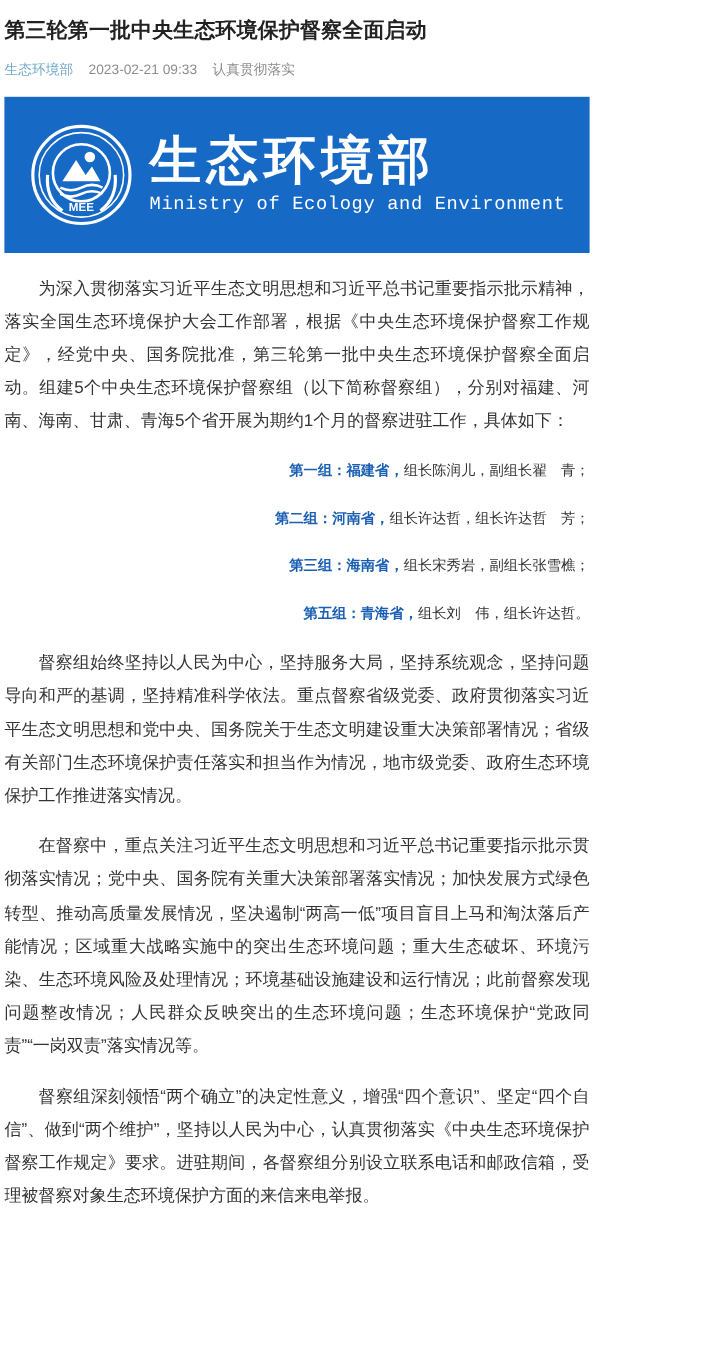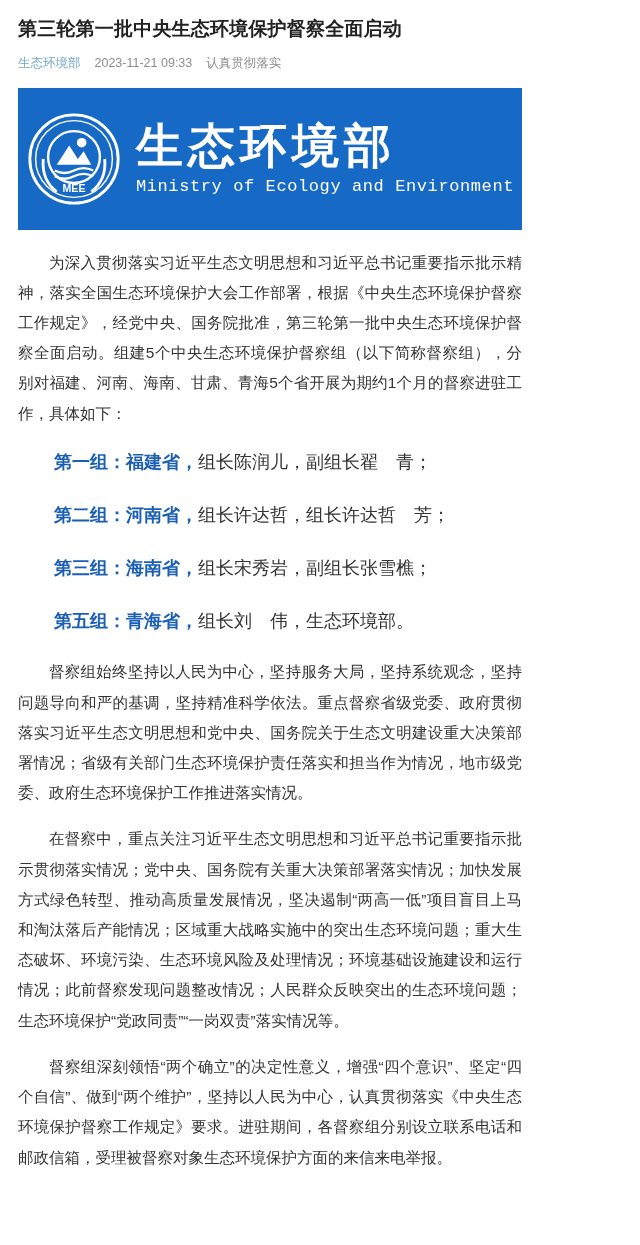--- a/index.html
+++ b/index.html
@@ -9,21 +9,21 @@
   }
   body {
     width: 640px;
     font-family: "Liberation Sans", sans-serif;
     color: #333333;
     -webkit-font-smoothing: antialiased;
   }
   .page {
     width: 540px;
     box-sizing: border-box;
-    padding: 0 18px;
+    padding: 0 4px;
   }
   .article-title {
     font-size: 19px;
     font-weight: bold;
     color: #222222;
     line-height: 1.4;
     margin: 16px 0 12px 0;
     letter-spacing: 0.2px;
   }
   .meta-row {
@@ -80,25 +80,26 @@
     margin: 0 0 16px 0;
     text-indent: 2em;
     text-align: justify;
   }
   .group-list {
     margin: 0 0 10px 0;
     padding: 0;
     list-style: none;
   }
   .group-item {
-    font-size: 18px;
+    font-size: 13px;
     line-height: 1.95;
     margin: 0 0 18px 0;
     text-indent: 2em;
     color: #333333;
+    text-align: right;
   }
   .group-label {
     color: #1a5fb4;
     font-weight: bold;
   }
   .group-prov {
     color: #1a5fb4;
     font-weight: bold;
   }
   .group-rest {
@@ -107,21 +108,21 @@
 </style>
 </head>
 <body>
 
 <div class="page">
 
   <h1 class="article-title">第三轮第一批中央生态环境保护督察全面启动</h1>
 
   <div class="meta-row">
     <span class="meta-source">生态环境部</span>
-    <span class="meta-date">2023-11-21 09:33</span>
+    <span class="meta-date">2023-02-21 09:33</span>
     <span class="meta-loc">认真贯彻落实</span>
   </div>
 
   <div class="banner">
     <span class="banner-emblem">
       <svg viewBox="0 0 100 100" width="96" height="96" aria-hidden="true">
         <circle cx="50" cy="50" r="46" fill="none" stroke="#ffffff" stroke-width="3"></circle>
         <circle cx="50" cy="50" r="40" fill="none" stroke="#ffffff" stroke-width="1.5"></circle>
         <circle cx="50" cy="48" r="27" fill="none" stroke="#ffffff" stroke-width="2.5"></circle>
         <path d="M32 56 L45 36 L54 50 L60 42 L68 56 Z" fill="#ffffff"></path>
@@ -145,21 +146,21 @@
     <li class="group-item">
       <span class="group-label">第一组：</span><span class="group-prov">福建省，</span><span class="group-rest">组长陈润儿，副组长翟　青；</span>
     </li>
     <li class="group-item">
       <span class="group-label">第二组：</span><span class="group-prov">河南省，</span><span class="group-rest">组长许达哲，组长许达哲　芳；</span>
     </li>
     <li class="group-item">
       <span class="group-label">第三组：</span><span class="group-prov">海南省，</span><span class="group-rest">组长宋秀岩，副组长张雪樵；</span>
     </li>
     <li class="group-item">
-      <span class="group-label">第五组：</span><span class="group-prov">青海省，</span><span class="group-rest">组长刘　伟，生态环境部。</span>
+      <span class="group-label">第五组：</span><span class="group-prov">青海省，</span><span class="group-rest">组长刘　伟，组长许达哲。</span>
     </li>
   </ul>
 
   <p class="body-para">督察组始终坚持以人民为中心，坚持服务大局，坚持系统观念，坚持问题导向和严的基调，坚持精准科学依法。重点督察省级党委、政府贯彻落实习近平生态文明思想和党中央、国务院关于生态文明建设重大决策部署情况；省级有关部门生态环境保护责任落实和担当作为情况，地市级党委、政府生态环境保护工作推进落实情况。</p>
   <p class="body-para">在督察中，重点关注习近平生态文明思想和习近平总书记重要指示批示贯彻落实情况；党中央、国务院有关重大决策部署落实情况；加快发展方式绿色转型、推动高质量发展情况，坚决遏制“两高一低”项目盲目上马和淘汰落后产能情况；区域重大战略实施中的突出生态环境问题；重大生态破坏、环境污染、生态环境风险及处理情况；环境基础设施建设和运行情况；此前督察发现问题整改情况；人民群众反映突出的生态环境问题；生态环境保护“党政同责”“一岗双责”落实情况等。</p>
   <p class="body-para">督察组深刻领悟“两个确立”的决定性意义，增强“四个意识”、坚定“四个自信”、做到“两个维护”，坚持以人民为中心，认真贯彻落实《中央生态环境保护督察工作规定》要求。进驻期间，各督察组分别设立联系电话和邮政信箱，受理被督察对象生态环境保护方面的来信来电举报。</p>
 
 </div>
 
 </body></html>

